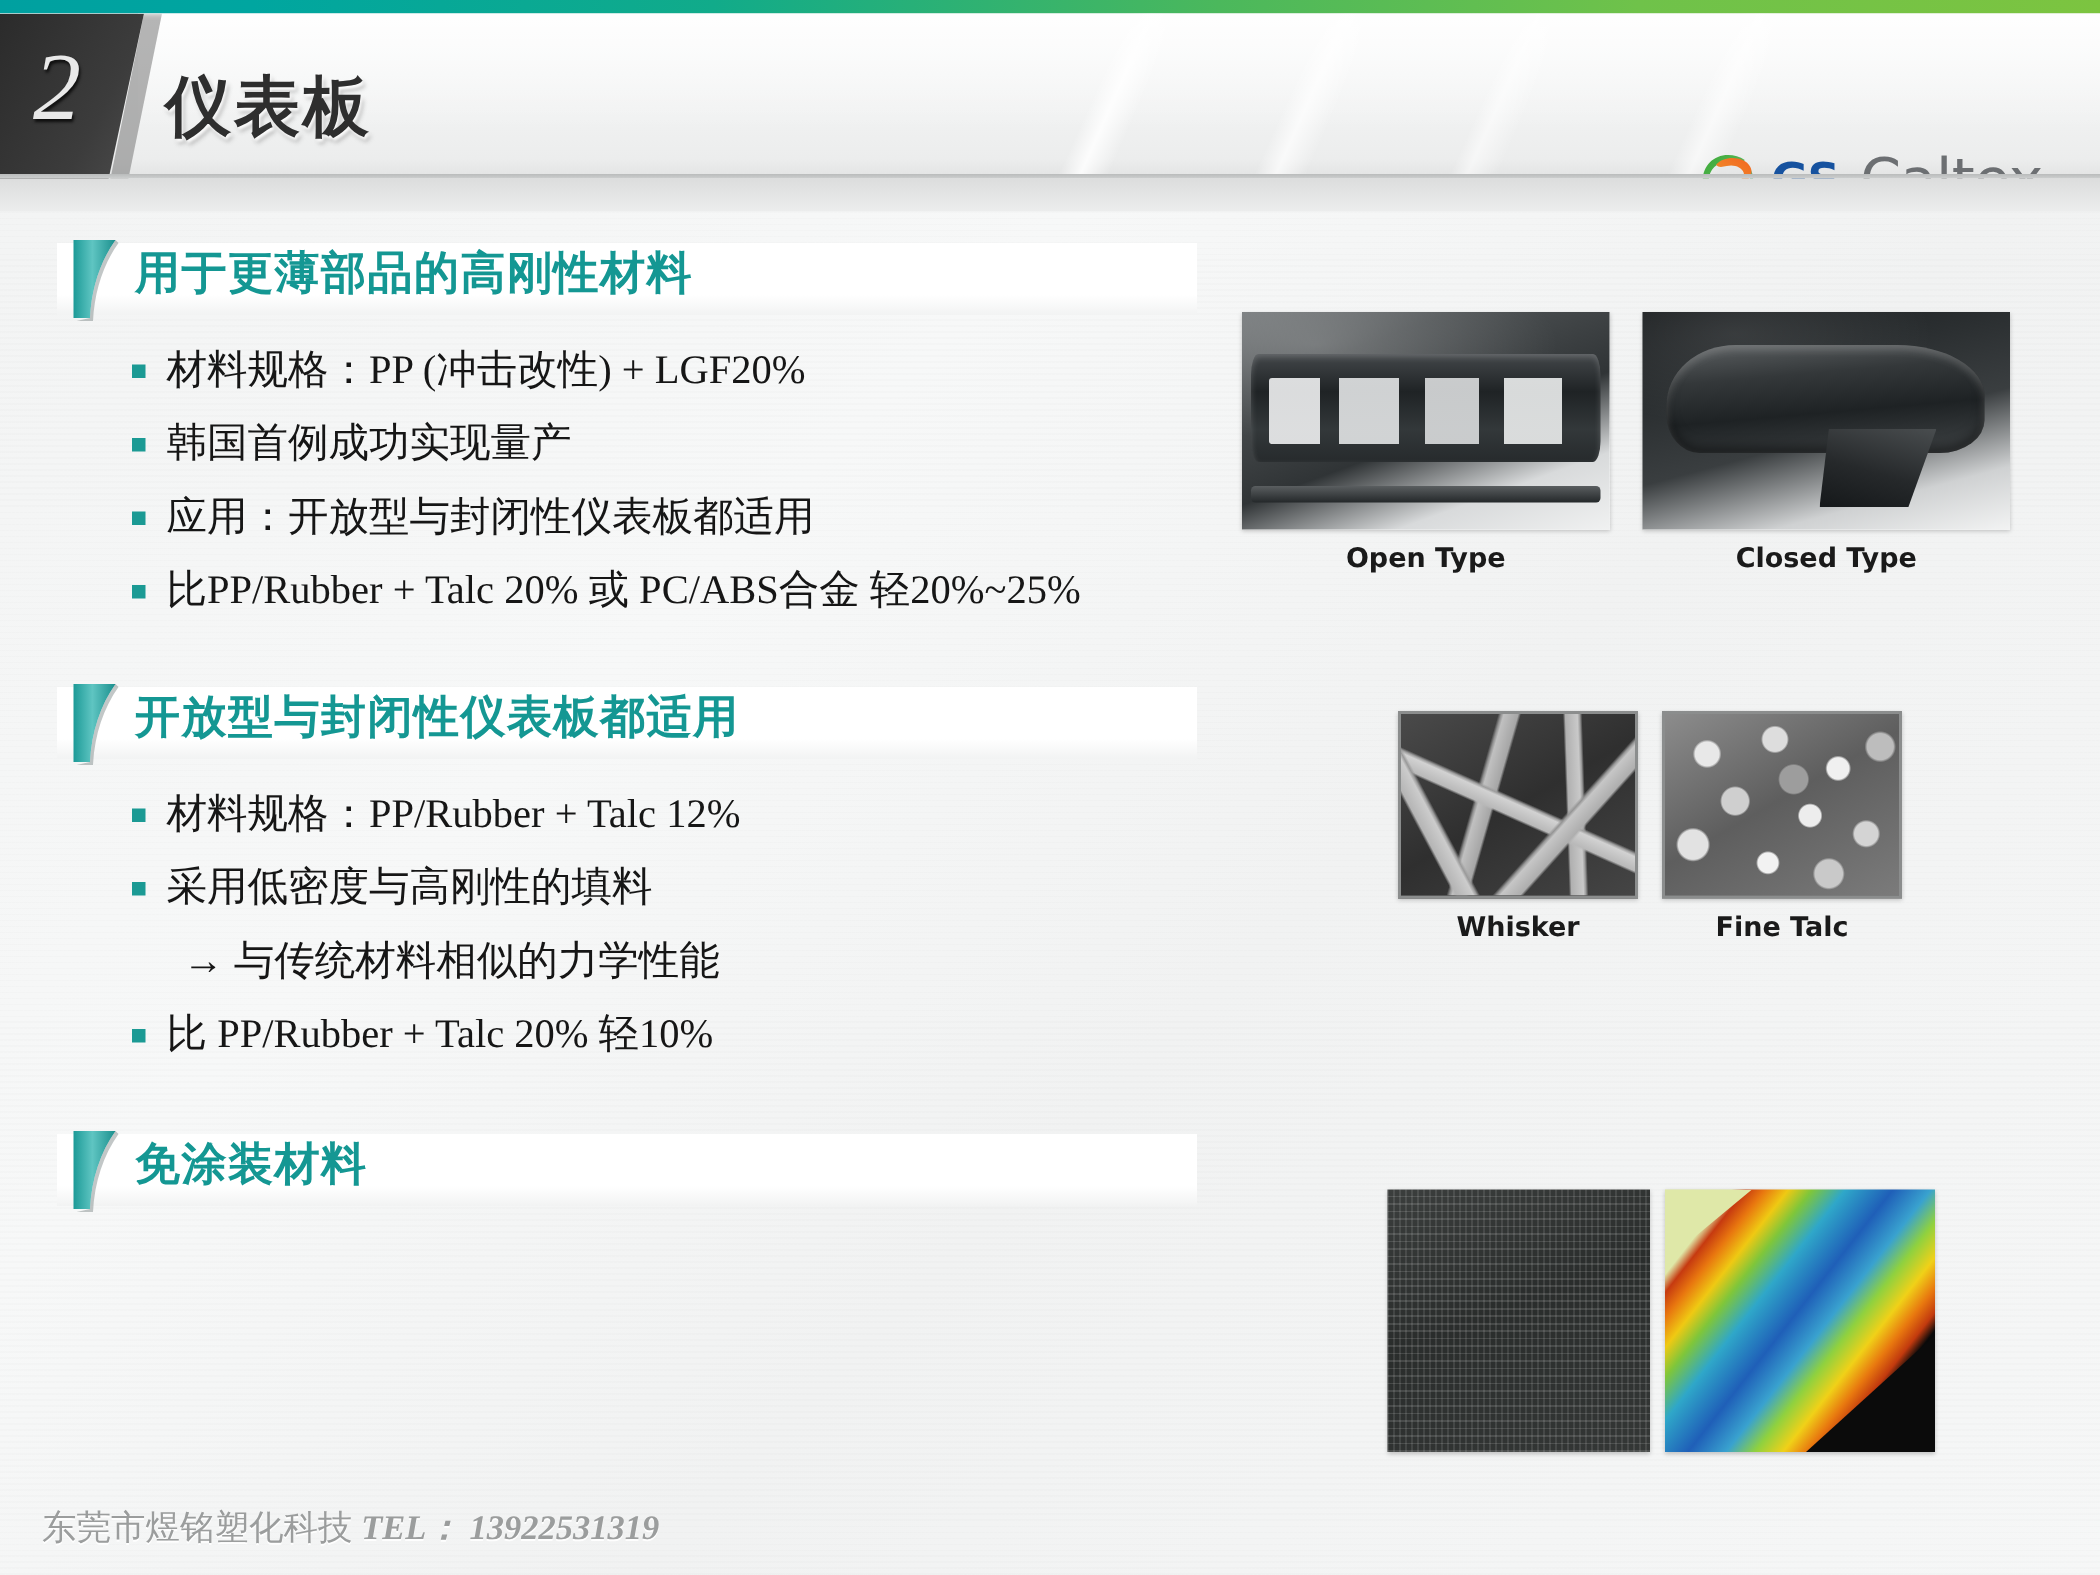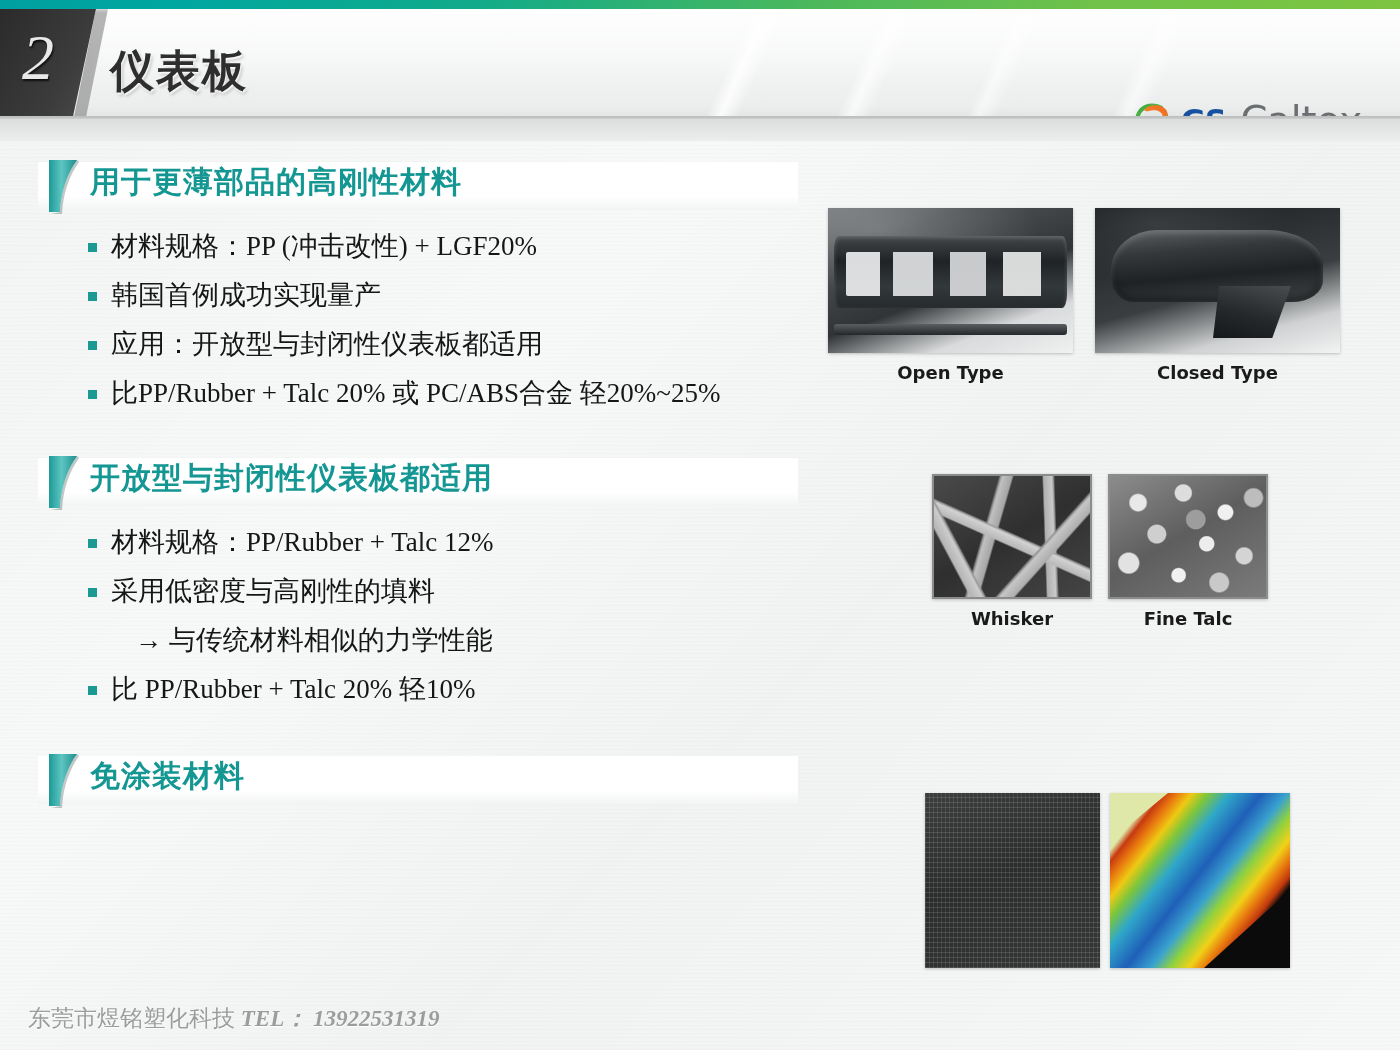--- a/index.html
+++ b/index.html
@@ -170,21 +170,21 @@
   }
   .bullet-dot {
     width: 9px; height: 9px;
     background: #1b9a94;
     margin-top: 17px;
     margin-right: 14px;
     flex: 0 0 auto;
   }
   .bullet-text { display: block; }
   .sub-line {
-    margin-left: 47px;
+    margin-left: 34px;
     font-family: "Liberation Serif", "DejaVu Serif", serif;
     font-size: 27px;
     color: #161616;
     line-height: 1.55;
     white-space: nowrap;
     margin-bottom: 7px;
   }
 
   
   .photo-group { position: absolute; display: flex; }

